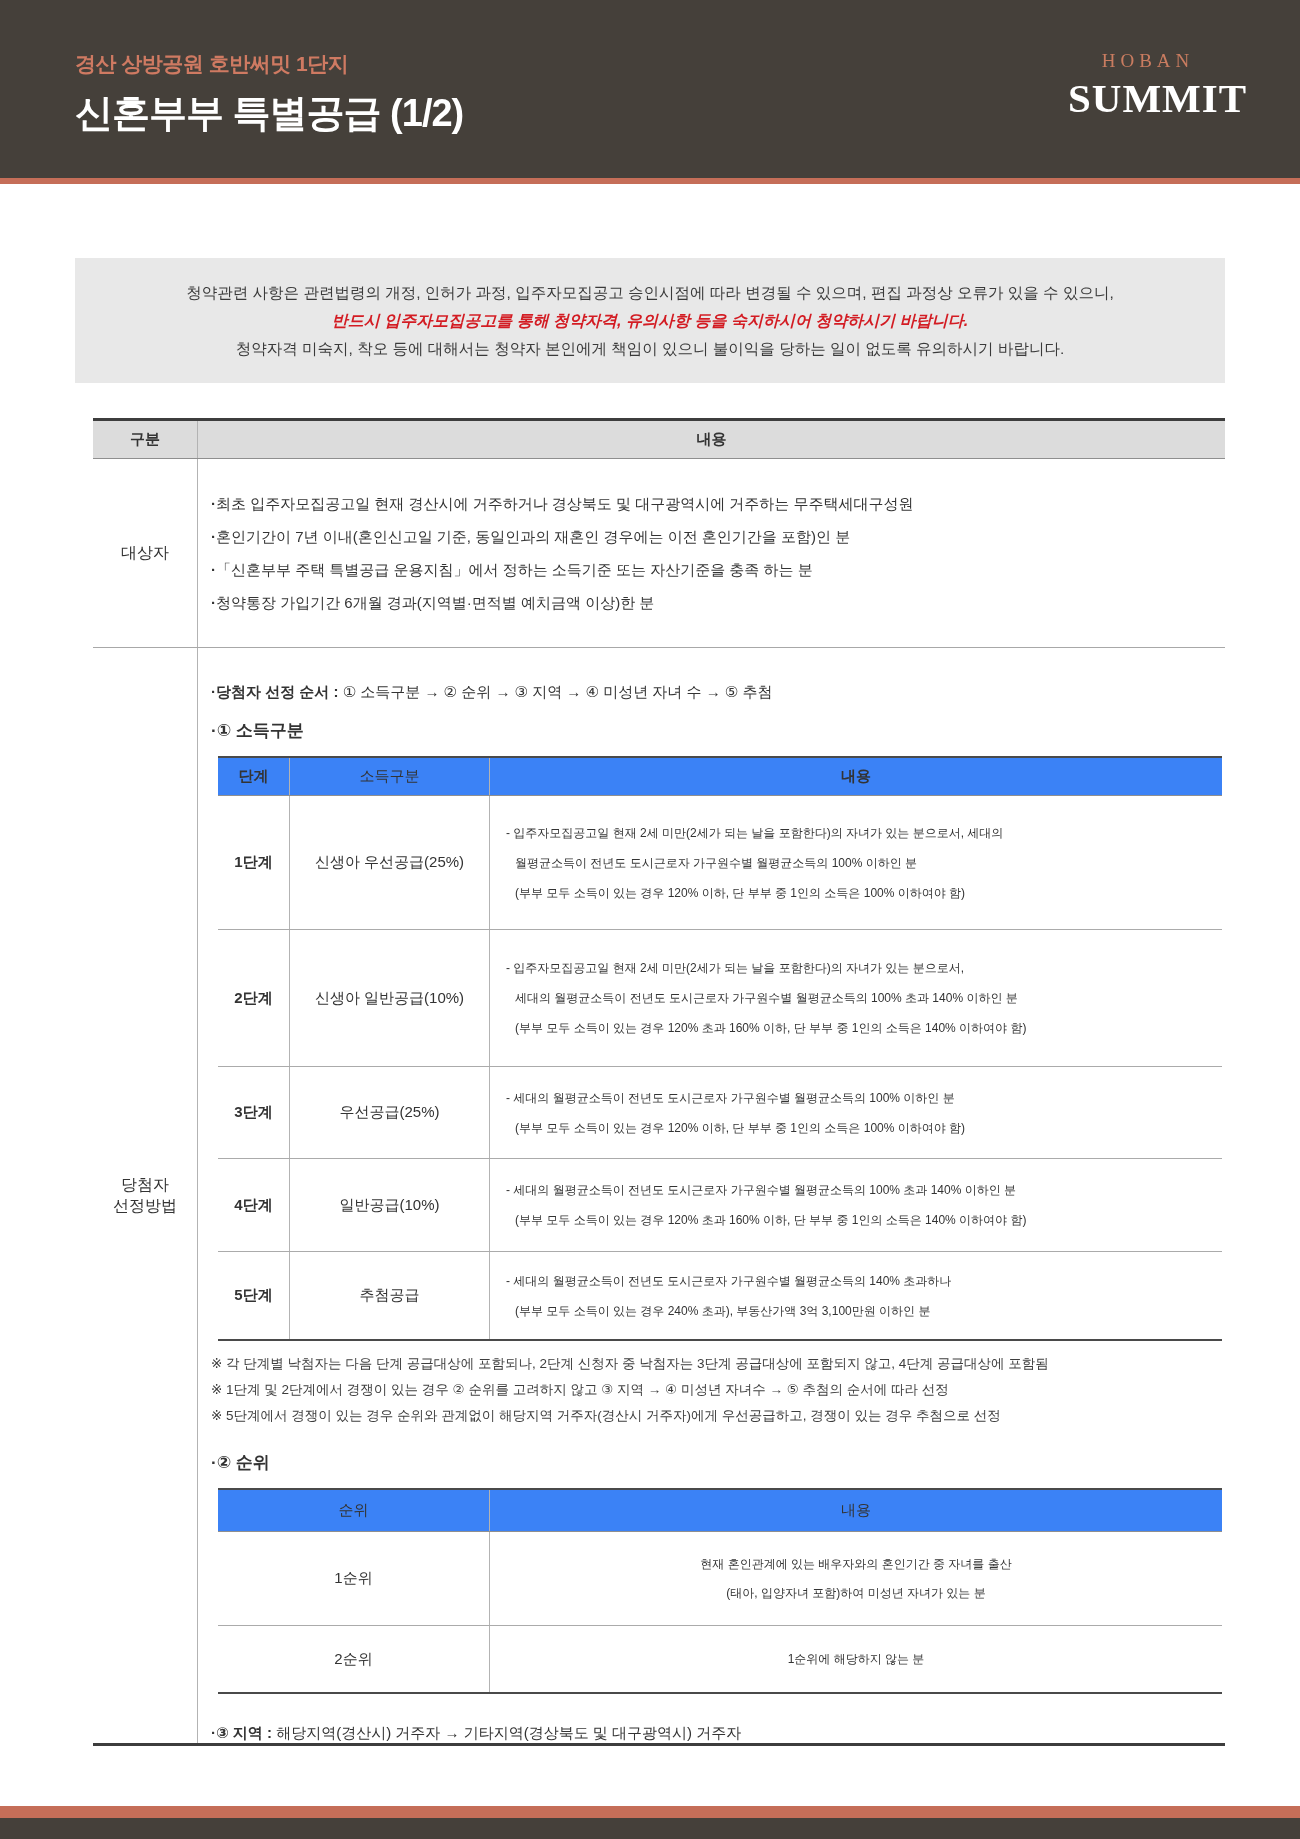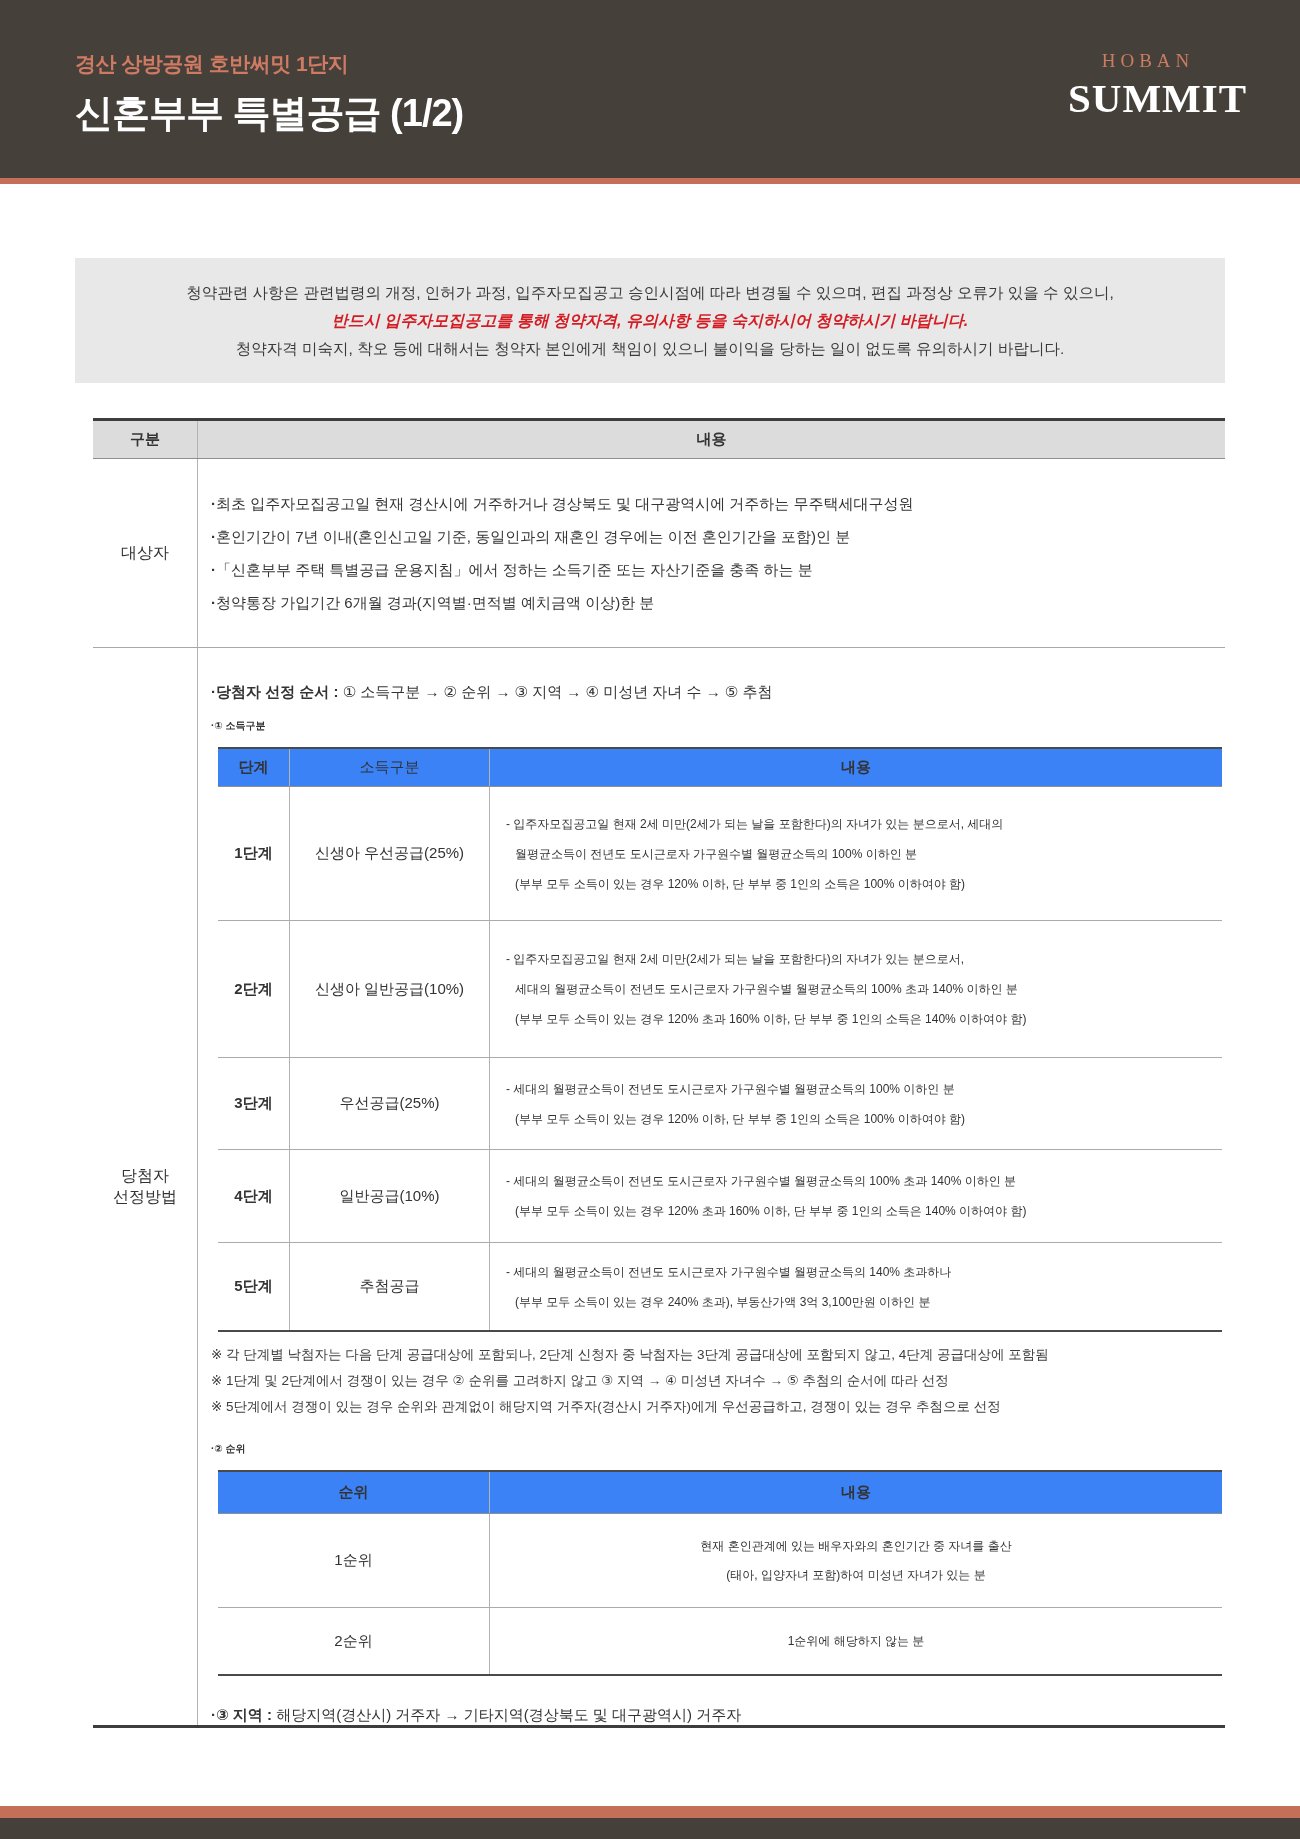--- a/index.html
+++ b/index.html
@@ -35,41 +35,41 @@
   .center { display:flex; align-items:center; justify-content:center; text-align:center; }
   .row-target { height:189px; border-bottom:1px solid #a8a8a8; }
   .row-target .ocontent { display:flex; flex-direction:column; justify-content:center; padding-left:13px; }
   .bullet { font-size:15px; line-height:33px; color:#333; }
   .bullet::before { content:"\00B7 "; font-weight:bold; }
   
   .row-select .ocontent { padding:35px 0 0 13px; }
   .line-intro { font-size:15px; color:#333; }
   .line-intro::before, .sub-heading::before, .region-line::before { content:"\00B7 "; font-weight:bold; }
   .b { font-weight:bold; }
-  .sub-heading { font-size:10px; font-weight:bold; margin-top:17px; color:#333; }
+  .sub-heading { font-size:17px; font-weight:bold; margin-top:17px; color:#333; }
   
   .ntable { margin:14px 0 0 7px; width:1004px; border-top:2px solid #4a4a4a; border-bottom:2px solid #4a4a4a; }
   .nrow { display:flex; align-items:stretch; border-top:1px solid #ababab; }
   .nrow.first { border-top:none; }
   .nhead { background:#3b82f6; border-top:none; border-bottom:1px solid #8f8f8f; font-weight:bold; }
   .ncell { font-size:15px; color:#333; }
   .nc1 { width:72px; border-right:1px solid #b3b3b3; display:flex; align-items:center; justify-content:center; text-align:center; font-weight:bold; }
   .nhead .nc1 { font-weight:bold; }
   .nc2 { width:200px; border-right:1px solid #b3b3b3; display:flex; align-items:center; justify-content:center; text-align:center; font-weight:normal; }
   .nc3 { flex:1; display:flex; flex-direction:column; justify-content:center; padding:10px 10px 10px 16px; }
   .nhead .nc3 { align-items:center; padding:0; }
   .income-head { height:38px; }
   .dline { font-size:12px; line-height:30px; color:#333; }
   .dline.cont { padding-left:9px; }
   
   .rank-head { height:42px; }
   .rc1 { width:272px; border-right:1px solid #b3b3b3; display:flex; align-items:center; justify-content:center; font-weight:normal; }
   .rc2 { flex:1; display:flex; flex-direction:column; justify-content:center; align-items:center; text-align:center; }
   .rc2 .dline { line-height:29px; }
-  .nhead .rc1, .nhead .rc2 { font-weight:bold; }
+  .nhead .rc1, .nhead .rc2 { font-weight:normal; }
   
   .notes { margin-top:10px; }
   .note-line { font-size:13.5px; line-height:26px; color:#3d3d3d; }
   .rank-heading { margin-top:22px; }
   .region-line { margin-top:30px; font-size:15px; color:#333; }
   
   .footer-accent { position:absolute; left:0; right:0; top:1806px; height:12px; background:#c56e58; }
   .footer-dark { position:absolute; left:0; right:0; top:1818px; height:21px; background:#45403a; }
 </style>
 </head>

